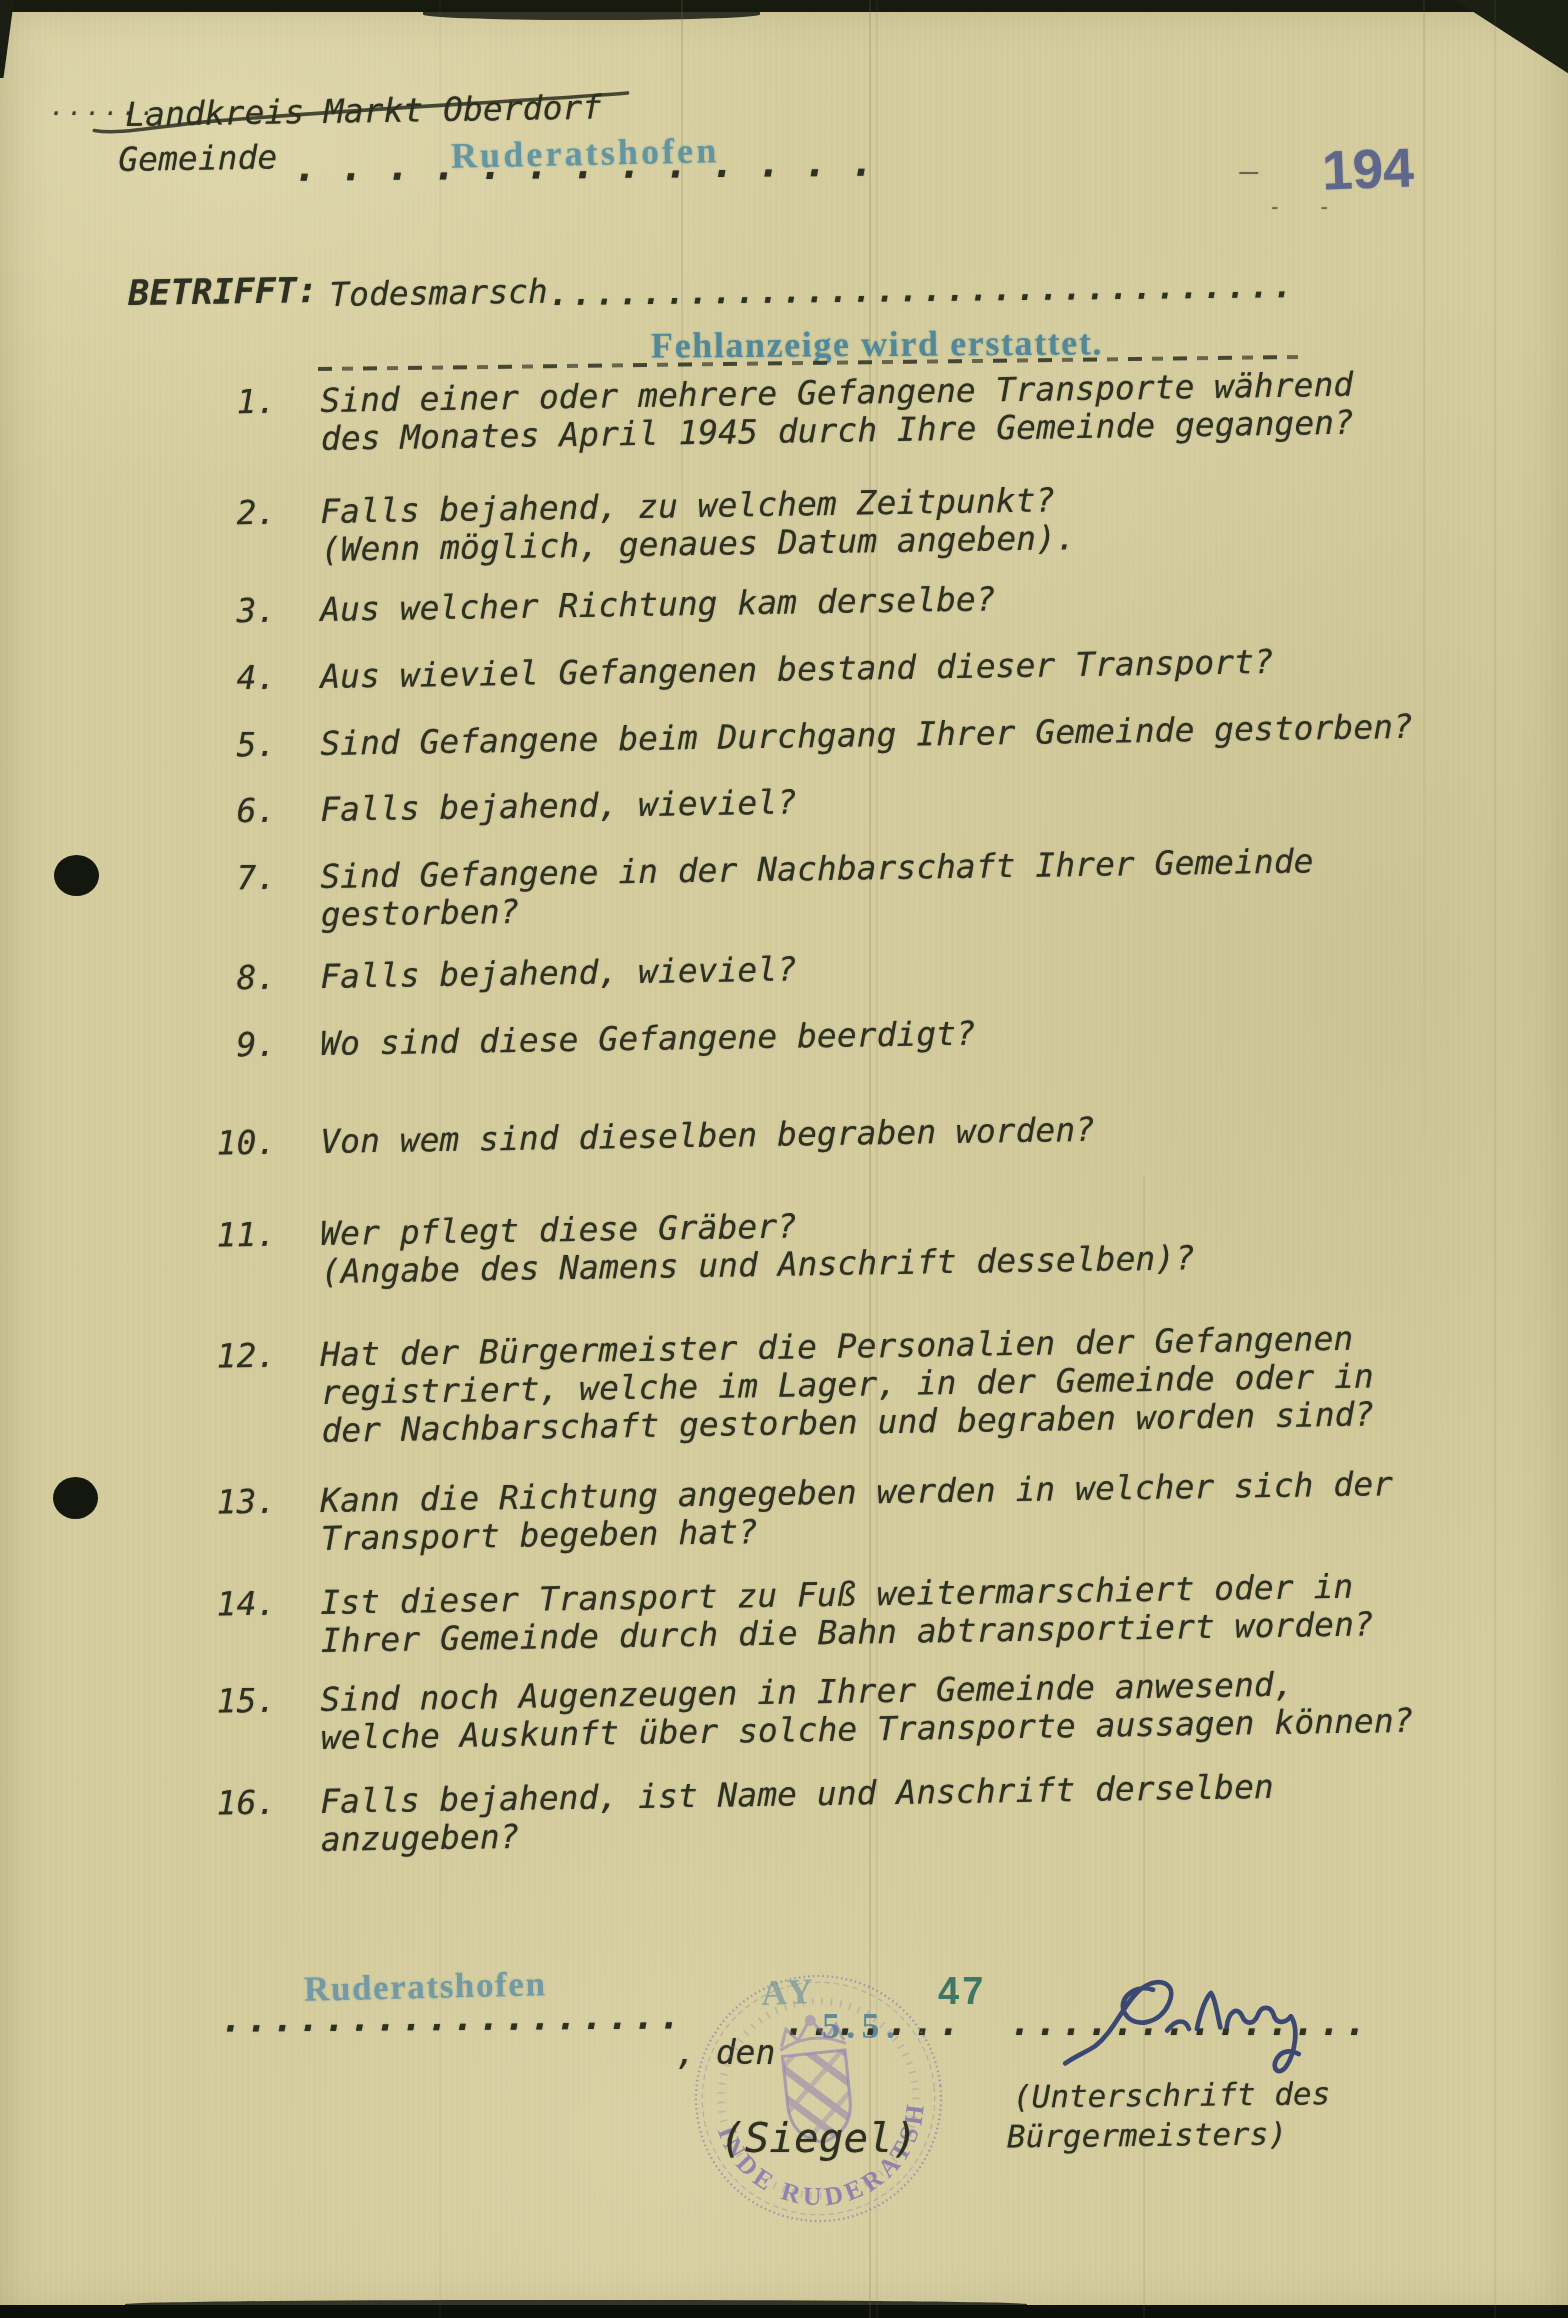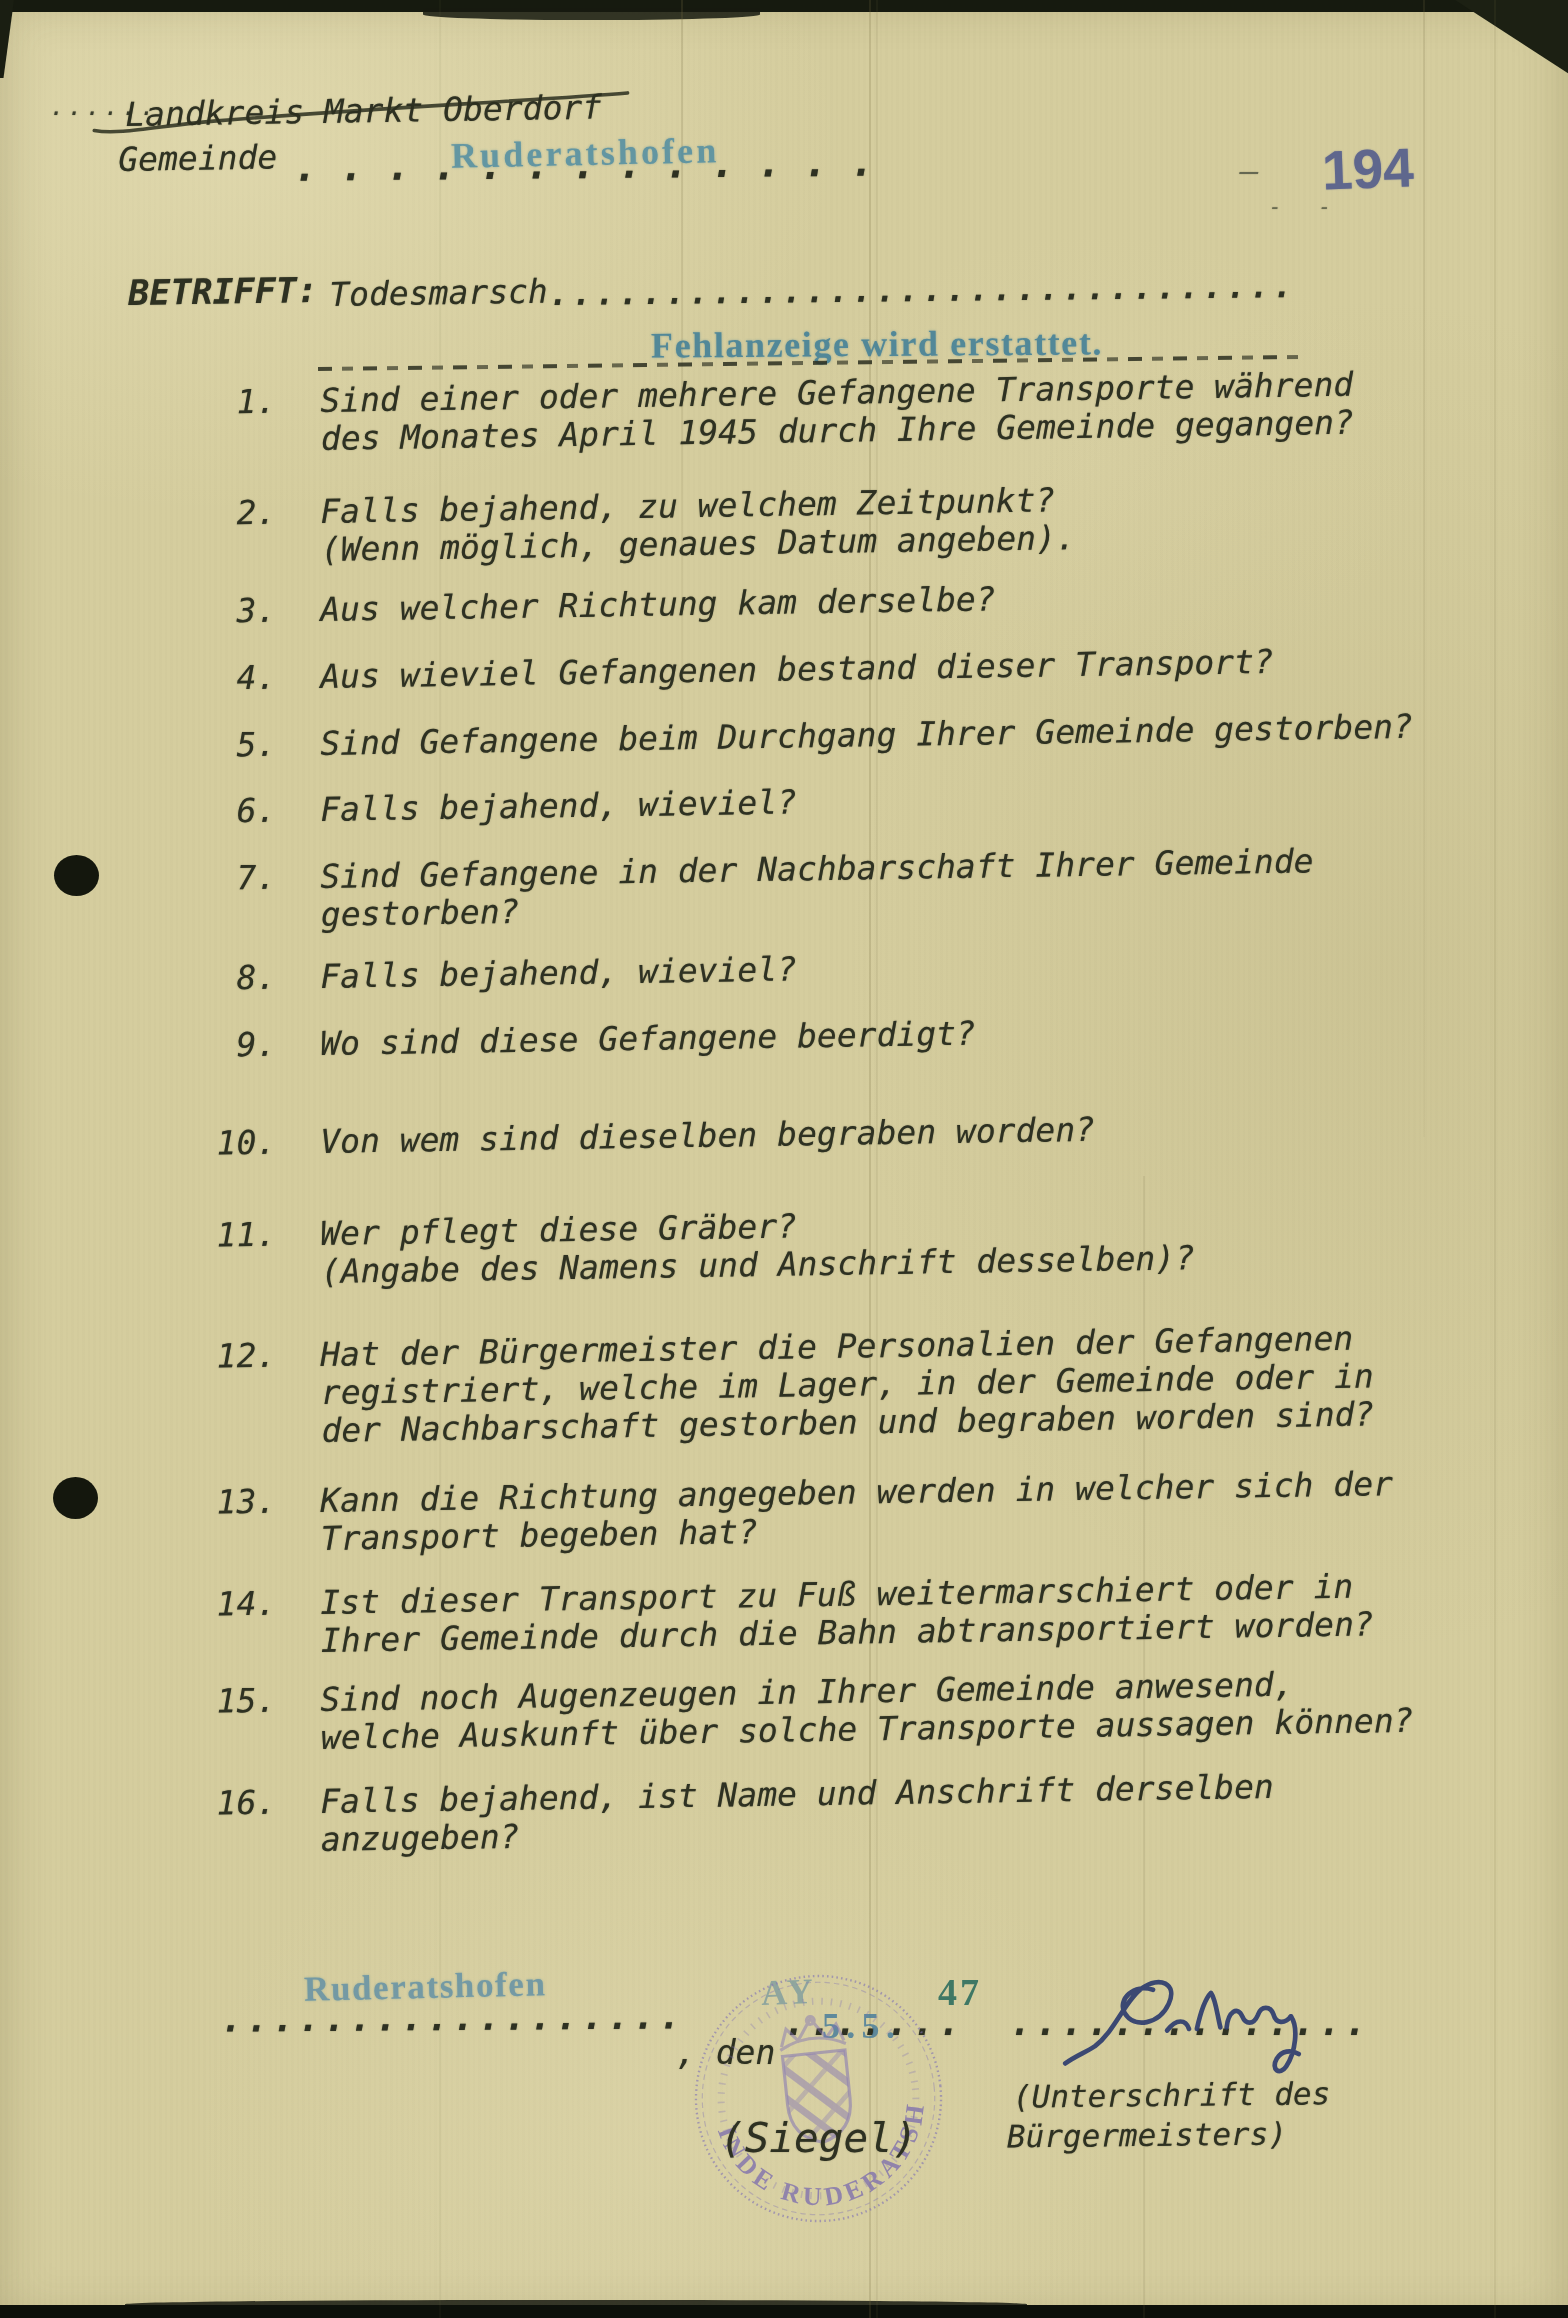--- a/index.html
+++ b/index.html
@@ -190,21 +190,21 @@
     </div>
   </div>
 
   <div class="abs stampblue" style="left:304px;top:1967px;font-size:35px;letter-spacing:1.6px;opacity:.72;transform:rotate(-1.3deg);color:#4f86a6;">Ruderatshofen</div>
   <div class="abs typed dotsrow" style="left:221px;top:1999px;font-size:35px;transform:rotate(-0.4deg);">..................</div>
   <div class="abs typed" style="left:676px;top:2004px;margin-top:30px;">, den</div>
   <div class="abs typed dotsrow" style="left:784px;top:2004px;font-size:35px;">.......</div>
 
   <div class="abs" style="left:761px;top:1971px;font-family:'Liberation Serif',serif;font-weight:bold;font-size:36px;color:#4b7e9b;opacity:.5;letter-spacing:3.1px;transform:rotate(-2deg);">AY</div>
   <div class="abs" style="left:822px;top:1973px;font-family:'Liberation Serif',serif;font-weight:bold;font-size:36px;color:#4b7e9b;opacity:.85;letter-spacing:6.3px;margin-top:32px;">5.5.</div>
-  <div class="abs" style="left:938px;top:1970px;font-family:Liberation Serif, serif;font-weight:bold;font-size:38px;color:#2f6f5f;opacity:.9;letter-spacing:3.1px;">47</div>
+  <div class="abs" style="left:938px;top:1970px;font-family:Liberation Sans, sans-serif;font-weight:bold;font-size:38px;color:#2f6f5f;opacity:.9;letter-spacing:3.1px;">47</div>
 
   <svg class="abs" style="left:685px;top:1965px;" width="267" height="267" viewBox="-170 -170 340 340">
     <g transform="rotate(-6)" opacity="0.78">
       <circle r="156" fill="none" stroke="#8274b4" stroke-width="3" stroke-dasharray="2 4" opacity=".8"></circle>
       <circle r="148" fill="none" stroke="#8274b4" stroke-width="1.5" stroke-dasharray="7 5" opacity=".5"></circle>
       <circle r="124" fill="none" stroke="#8274b4" stroke-width="9" stroke-dasharray="2 10" opacity=".4"></circle>
       <defs>
         <clipPath id="shieldClip">
           <path d="M -40 -58 h 80 v 62 q 0 42 -40 52 q -40 -10 -40 -52 z"></path>
         </clipPath>

